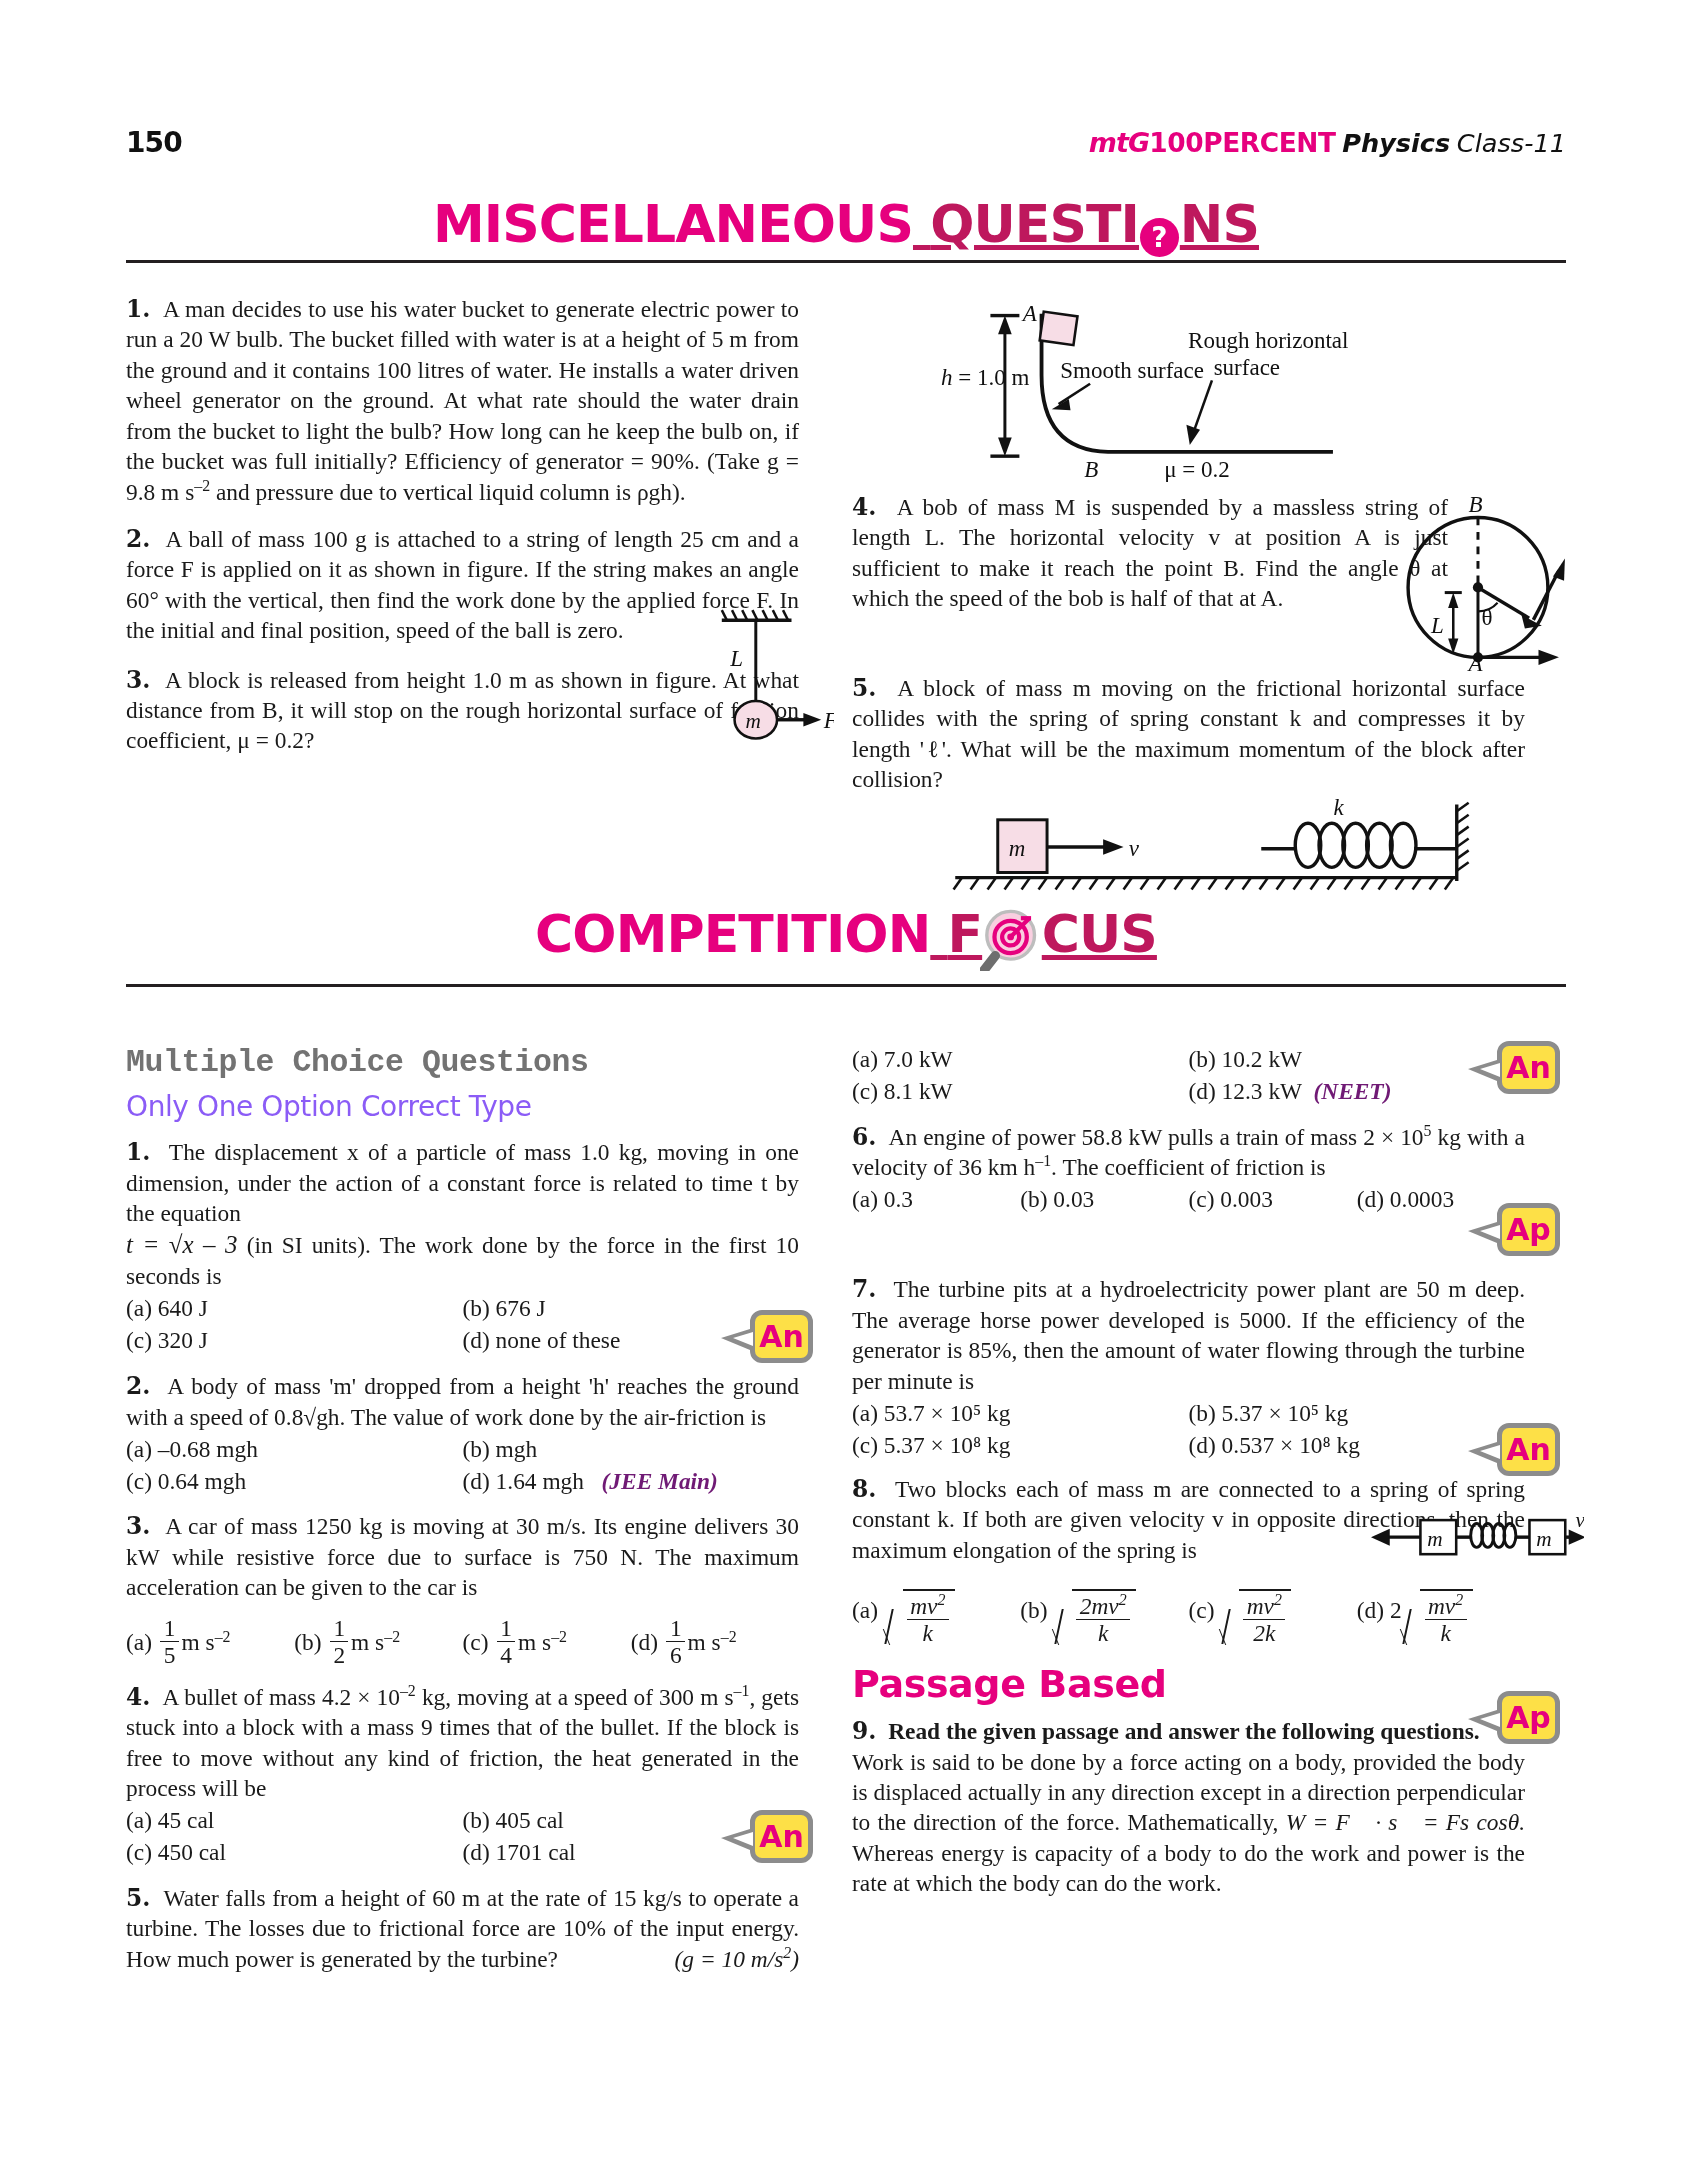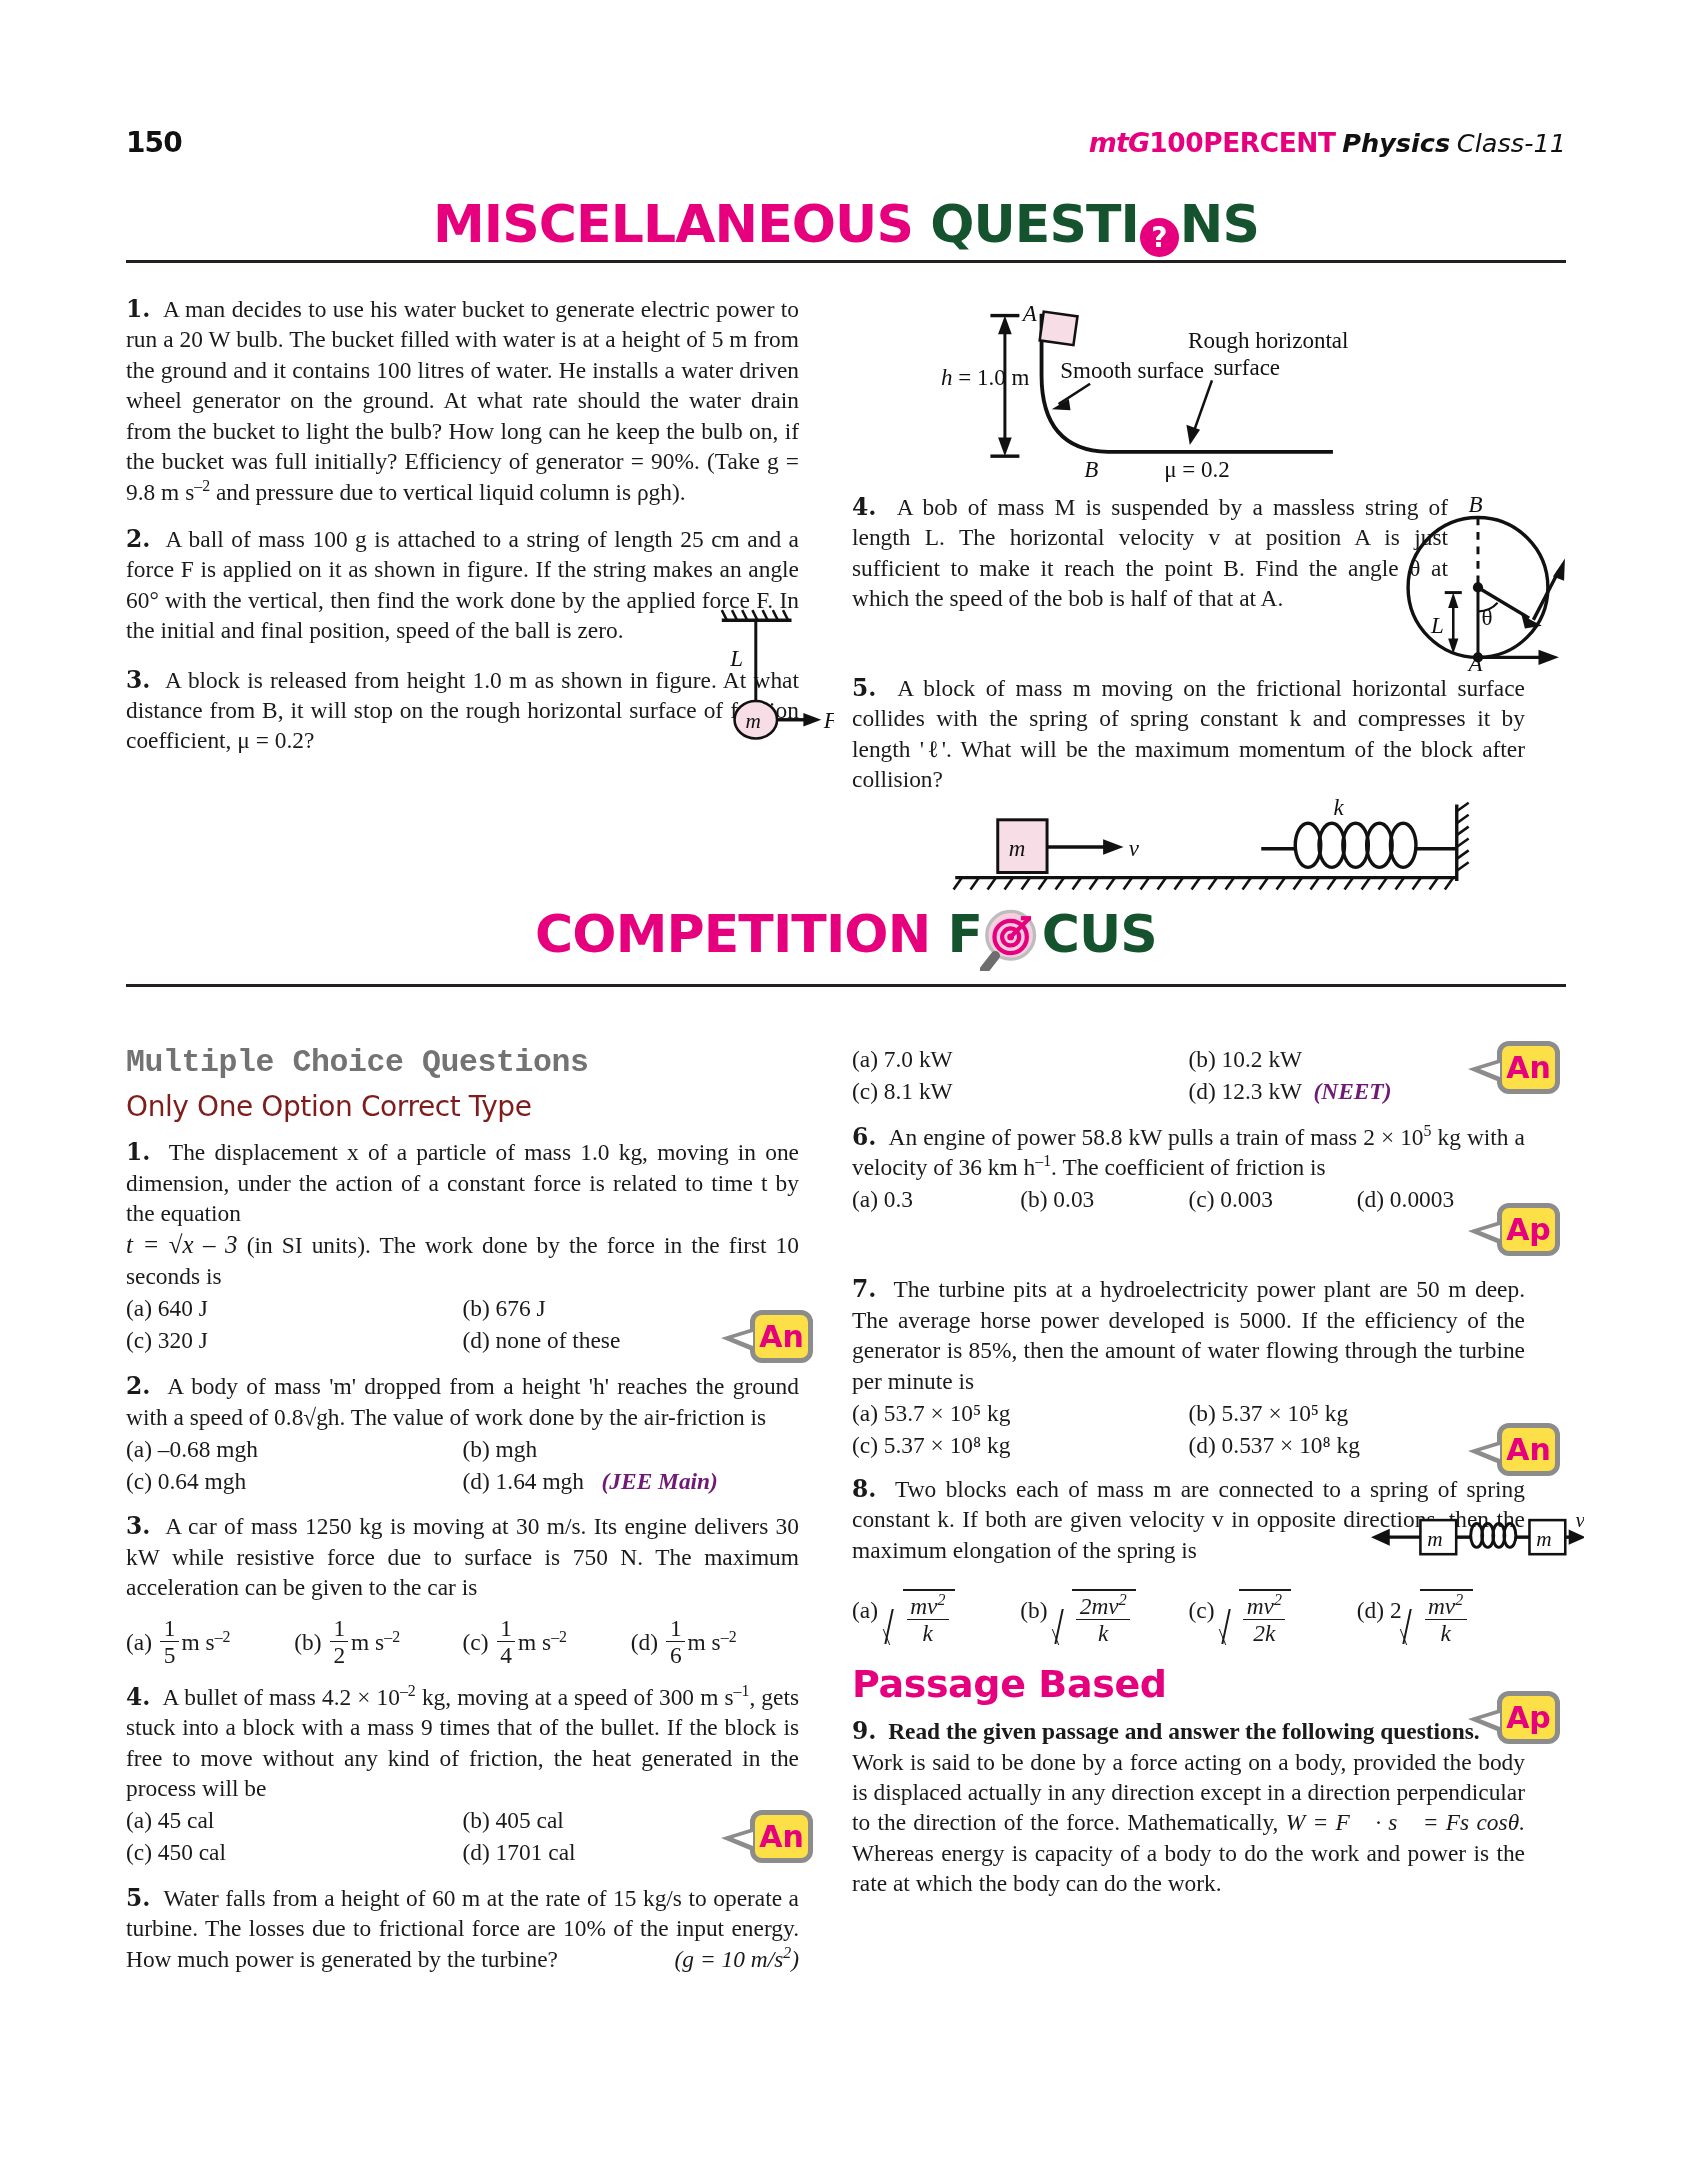--- a/index.html
+++ b/index.html
@@ -12,38 +12,38 @@
   .brandline{font-size:26.4px;white-space:nowrap;}
   .brand-mtg{color:#E6007E;font-family:"DejaVu Sans",sans-serif;font-weight:bold;font-style:italic;font-size:27px;letter-spacing:-0.9px;}
   .brand-100{color:#E6007E;font-family:"DejaVu Sans",sans-serif;font-weight:bold;font-size:26.4px;letter-spacing:-0.4px;}
   .brand-phys{color:#111;font-family:"DejaVu Sans",sans-serif;font-weight:bold;font-style:italic;font-size:25.6px;}
   .brand-class{color:#111;font-family:"DejaVu Sans",sans-serif;font-style:italic;font-size:25.6px;}
 
   
   .banner{position:absolute;text-align:center;width:1440px;left:126px;}
   .banner .bt{font-family:"DejaVu Sans",sans-serif;font-weight:bold;font-size:52px;letter-spacing:-0.9px;line-height:1;}
   .pink{color:#E6007E;}
-  .dark{color:#14532d;}
+  .dark{color:#be185d;text-decoration:underline;}
   .rule{position:absolute;left:126px;width:1440px;height:3.4px;background:#231f20;}
 
   .qmark{display:inline-block;width:39px;height:39px;border-radius:50%;background:#E6007E;color:#fff;
          font-family:"DejaVu Sans",sans-serif;font-weight:bold;font-size:28px;line-height:39px;text-align:center;
          vertical-align:-5.1px;margin:0 0.9px;}
 
   
   .col{position:absolute;width:673px;font-size:23.4px;line-height:1.30;text-align:justify;}
   .colL{left:126px;}
   .colR{left:852px;}
 
   .q{margin-bottom:13.6px;}
   .qn{font-weight:bold;font-family:"DejaVu Serif",serif;}
   sup{font-size:0.68em;vertical-align:super;line-height:0;}
 
   .heading-mcq{font-family:Liberation Mono, monospace;font-weight:bold;font-size:31.5px;color:#737373;letter-spacing:-0.4px;margin-bottom:5.1px;}
-  .heading-sub{font-family:"DejaVu Sans",sans-serif;font-size:28px;color:#7f1d1d;letter-spacing:-0.4px;margin-bottom:12px;}
+  .heading-sub{font-family:"DejaVu Sans",sans-serif;font-size:28px;color:#8b5cf6;letter-spacing:-0.4px;margin-bottom:12px;}
   .heading-pass{font-family:"DejaVu Sans",sans-serif;font-weight:bold;font-size:38px;color:#E6007E;letter-spacing:-0.4px;margin:10.2px 0 6.8px;}
 
   .opts{display:flex;width:100%;margin-top:1.7px;}
   .opt{width:50%;}
   .opts4 .opt{width:25%;}
   .src{color:#701a75;font-style:italic;font-weight:bold;}
 
   
   .frac{display:inline-block;vertical-align:-0.55em;text-align:center;margin:0 2.6px;}
   .frac .nu{display:block;border-bottom:1.7px solid #1a1a1a;padding:0 3.4px;line-height:1.12;}

